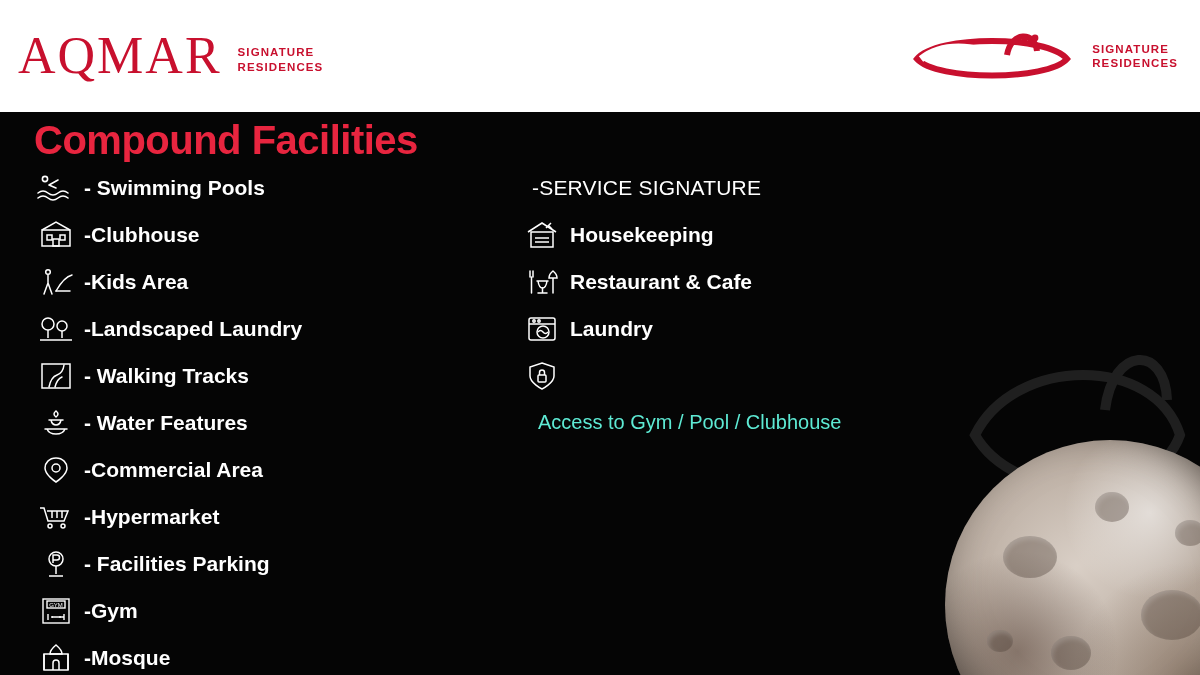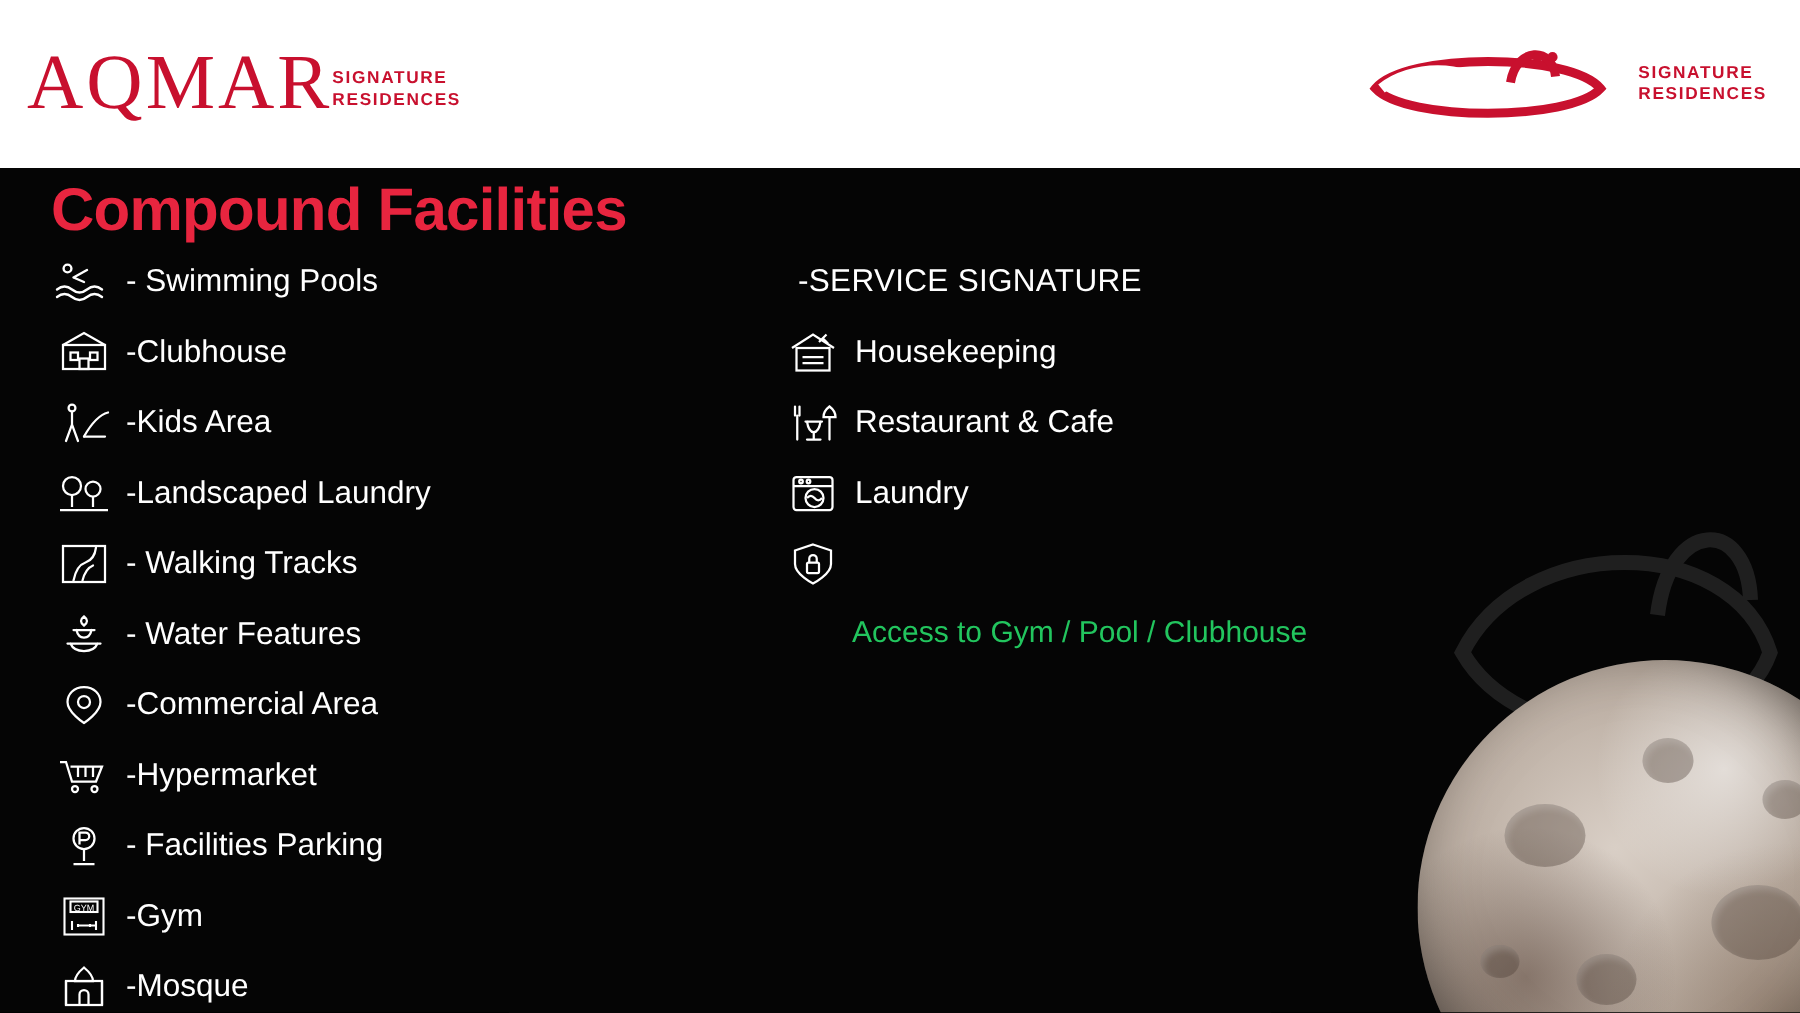--- a/index.html
+++ b/index.html
@@ -30,21 +30,21 @@
     background: #ffffff;
     display: flex;
     align-items: center;
     justify-content: space-between;
     box-sizing: border-box;
     padding: 0 22px 0 18px;
   }
   .brand-left {
     display: flex;
     align-items: flex-end;
-    gap: 0;
+    gap: 16px;
   }
   .brand-word {
     font-family: "Liberation Serif", serif;
     font-size: 52px;
     letter-spacing: 2px;
     color: #c8102e;
     line-height: 1;
     font-weight: 400;
   }
   .brand-sub {
@@ -117,37 +117,37 @@
     min-width: 44px;
     height: 34px;
     display: flex;
     align-items: center;
     justify-content: center;
   }
   .fac-ico svg { display: block; }
   .fac-label {
     color: #ffffff;
     font-size: 21px;
-    font-weight: 400;
+    font-weight: 700;
     white-space: nowrap;
   }
 
   .section-head {
     color: #ffffff;
     font-size: 21px;
     margin-left: 12px;
     height: 47px;
     display: flex;
     align-items: center;
     letter-spacing: 0.2px;
   }
   .plain-row {
-    color: #22c55e;
+    color: #5eead4;
     font-size: 20px;
-    margin-left: 48px;
+    margin-left: 18px;
     height: 47px;
     display: flex;
     align-items: center;
   }
 
   
   .moon {
     position: absolute;
     right: -50px;
     bottom: -95px;

